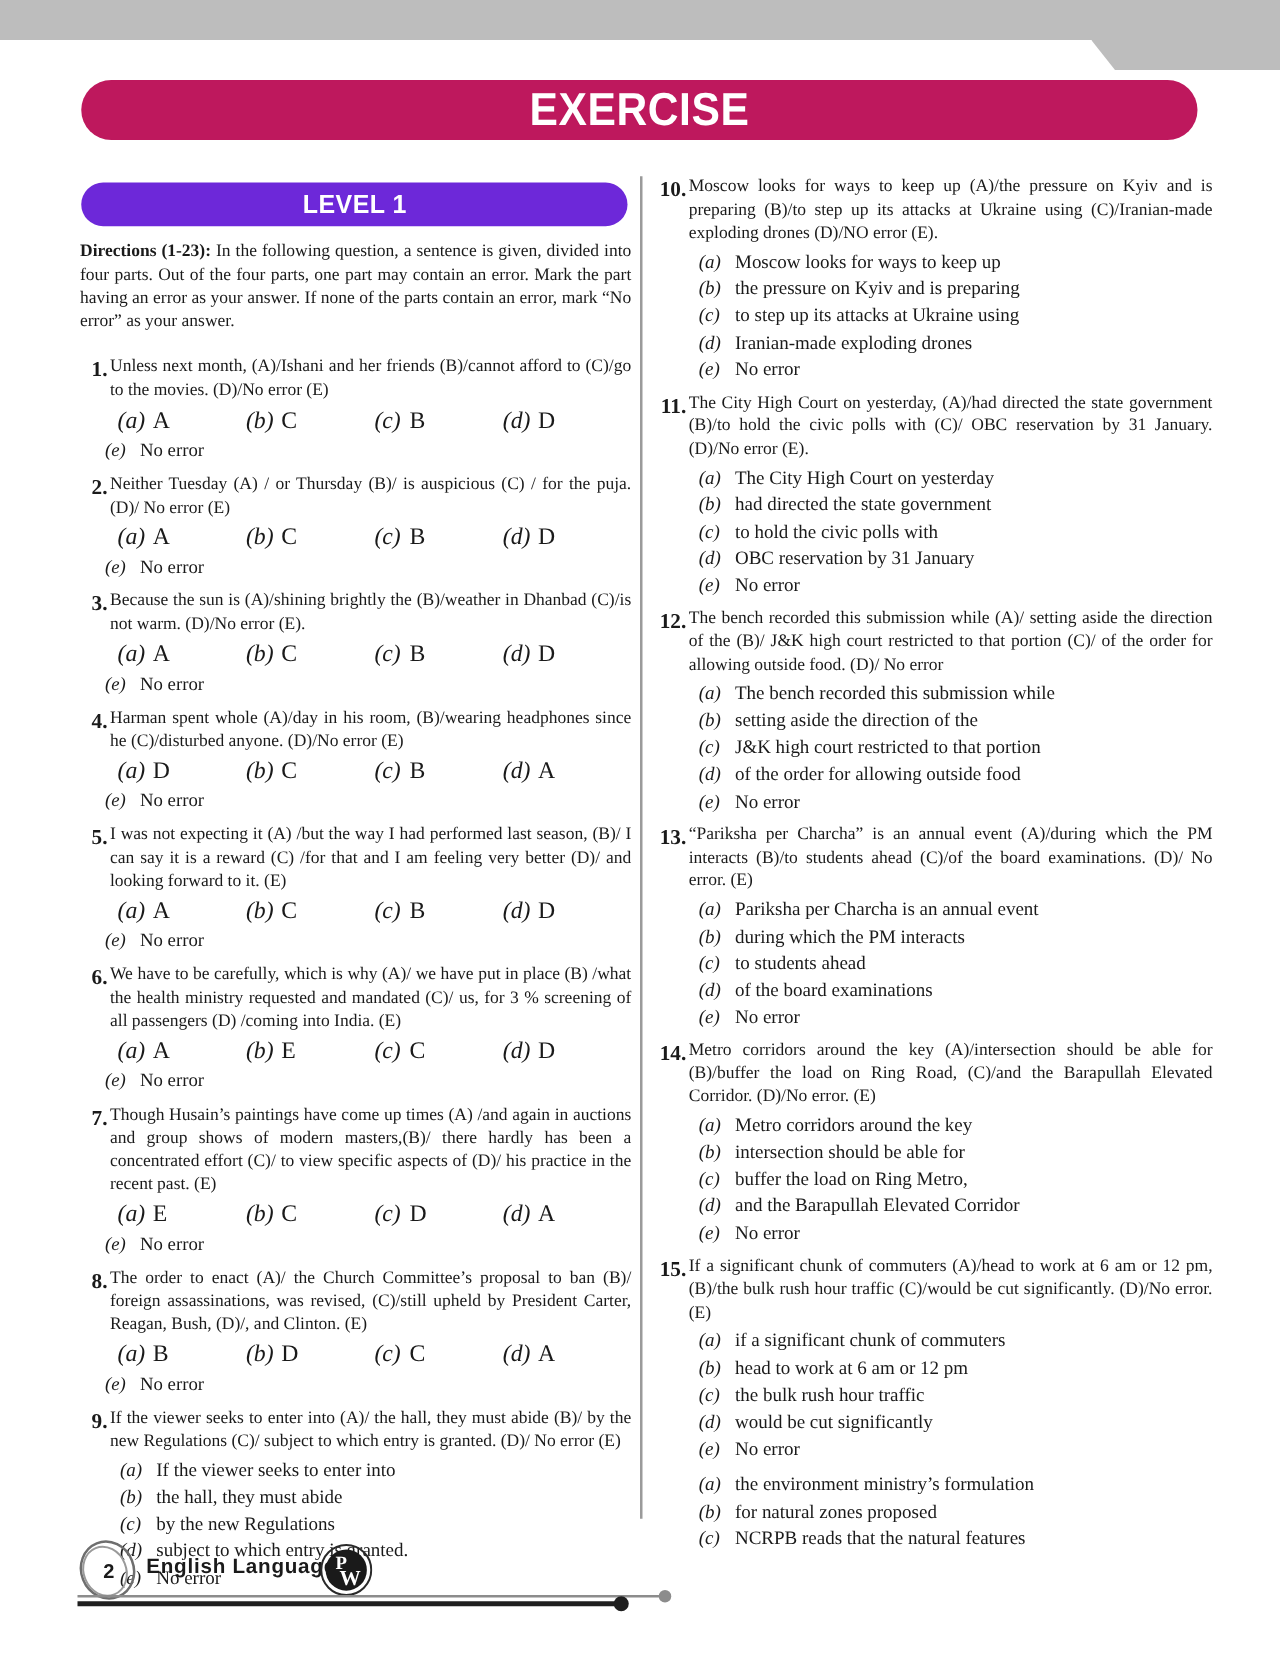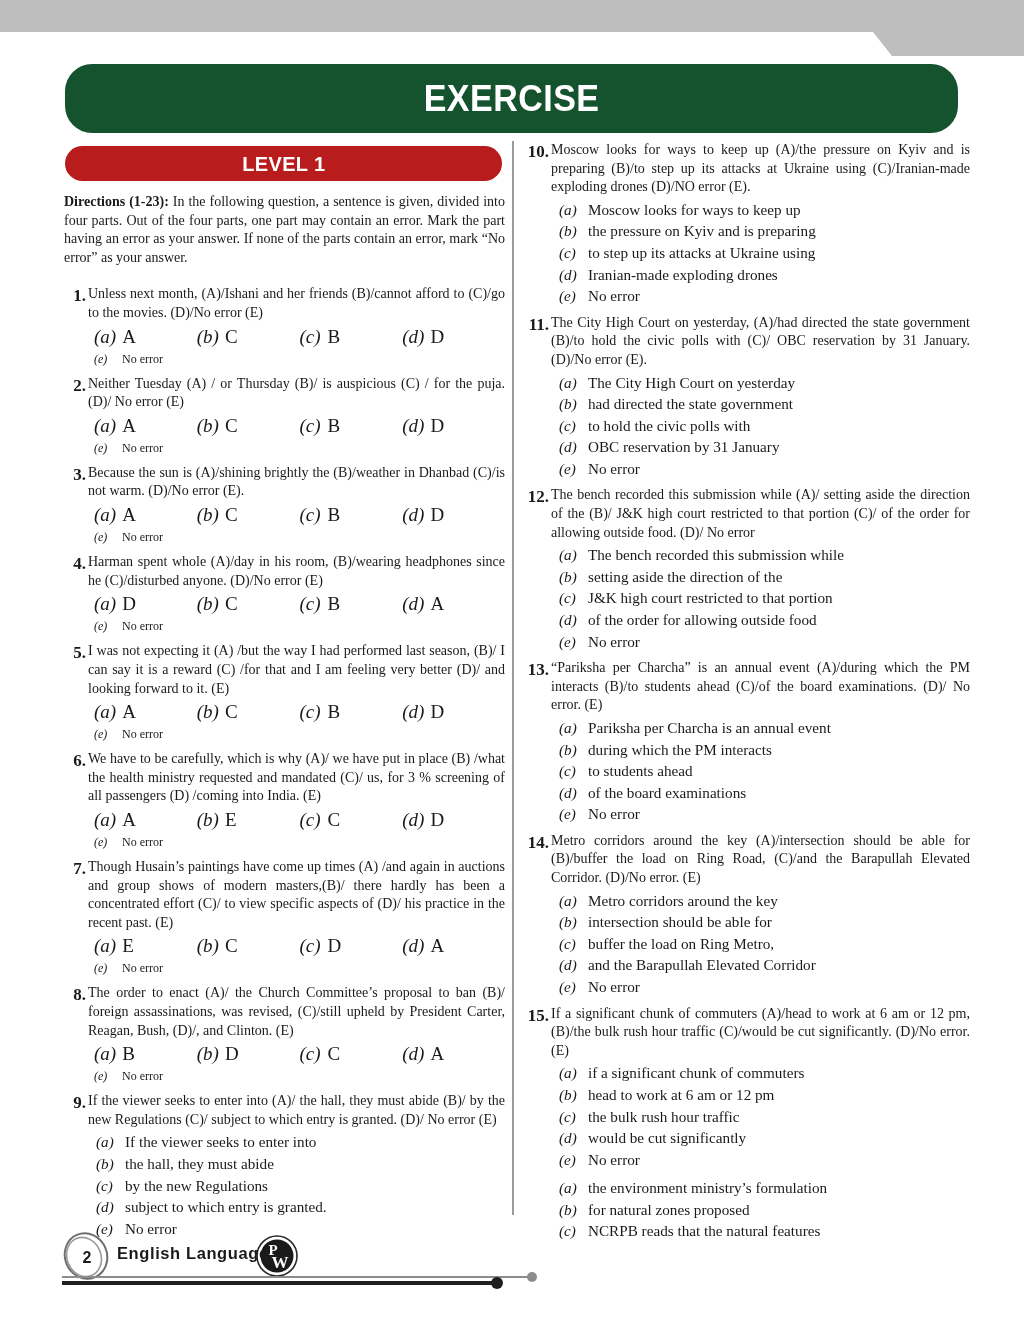--- a/index.html
+++ b/index.html
@@ -41,22 +41,22 @@
     width: 1024px;
     height: 1322px;
   }
 
   
   #exercise-banner {
     position: absolute;
     left: 65px;
     top: 64px;
     width: 893px;
-    height: 69px;
-    background: #14532d;
+    height: 48px;
+    background: #be185d;
     border-radius: 27px;
     display: flex;
     align-items: center;
     justify-content: center;
   }
   #exercise-banner .banner-text {
     color: #ffffff;
     font-family: "Liberation Sans", "DejaVu Sans", sans-serif;
     font-weight: bold;
     font-size: 37px;
@@ -64,21 +64,21 @@
     transform: scaleX(0.92);
   }
 
   
   #level-banner {
     position: absolute;
     left: 65px;
     top: 146px;
     width: 437px;
     height: 35px;
-    background: #b91c1c;
+    background: #6d28d9;
     border-radius: 18px;
     display: flex;
     align-items: center;
     justify-content: center;
   }
   #level-banner .banner-text {
     color: #ffffff;
     font-family: "Liberation Sans", "DejaVu Sans", sans-serif;
     font-weight: bold;
     font-size: 21px;
@@ -147,22 +147,22 @@
   .opts-grid {
     margin-left: 30px;
     margin-top: 1px;
     display: grid;
     grid-template-columns: repeat(4, 1fr);
     font-size: 19px;
     line-height: 1.42;
   }
   .opts-grid .opt { white-space: nowrap; }
   .opt-e-row {
-    margin-left: 30px;
-    font-size: 12px;
+    margin-left: 20px;
+    font-size: 15px;
     line-height: 1.42;
   }
   .opt-lab {
     font-style: italic;
     display: inline-block;
     min-width: 22px;
   }
   .opt-val {
     display: inline-block;
     padding-left: 6px;

